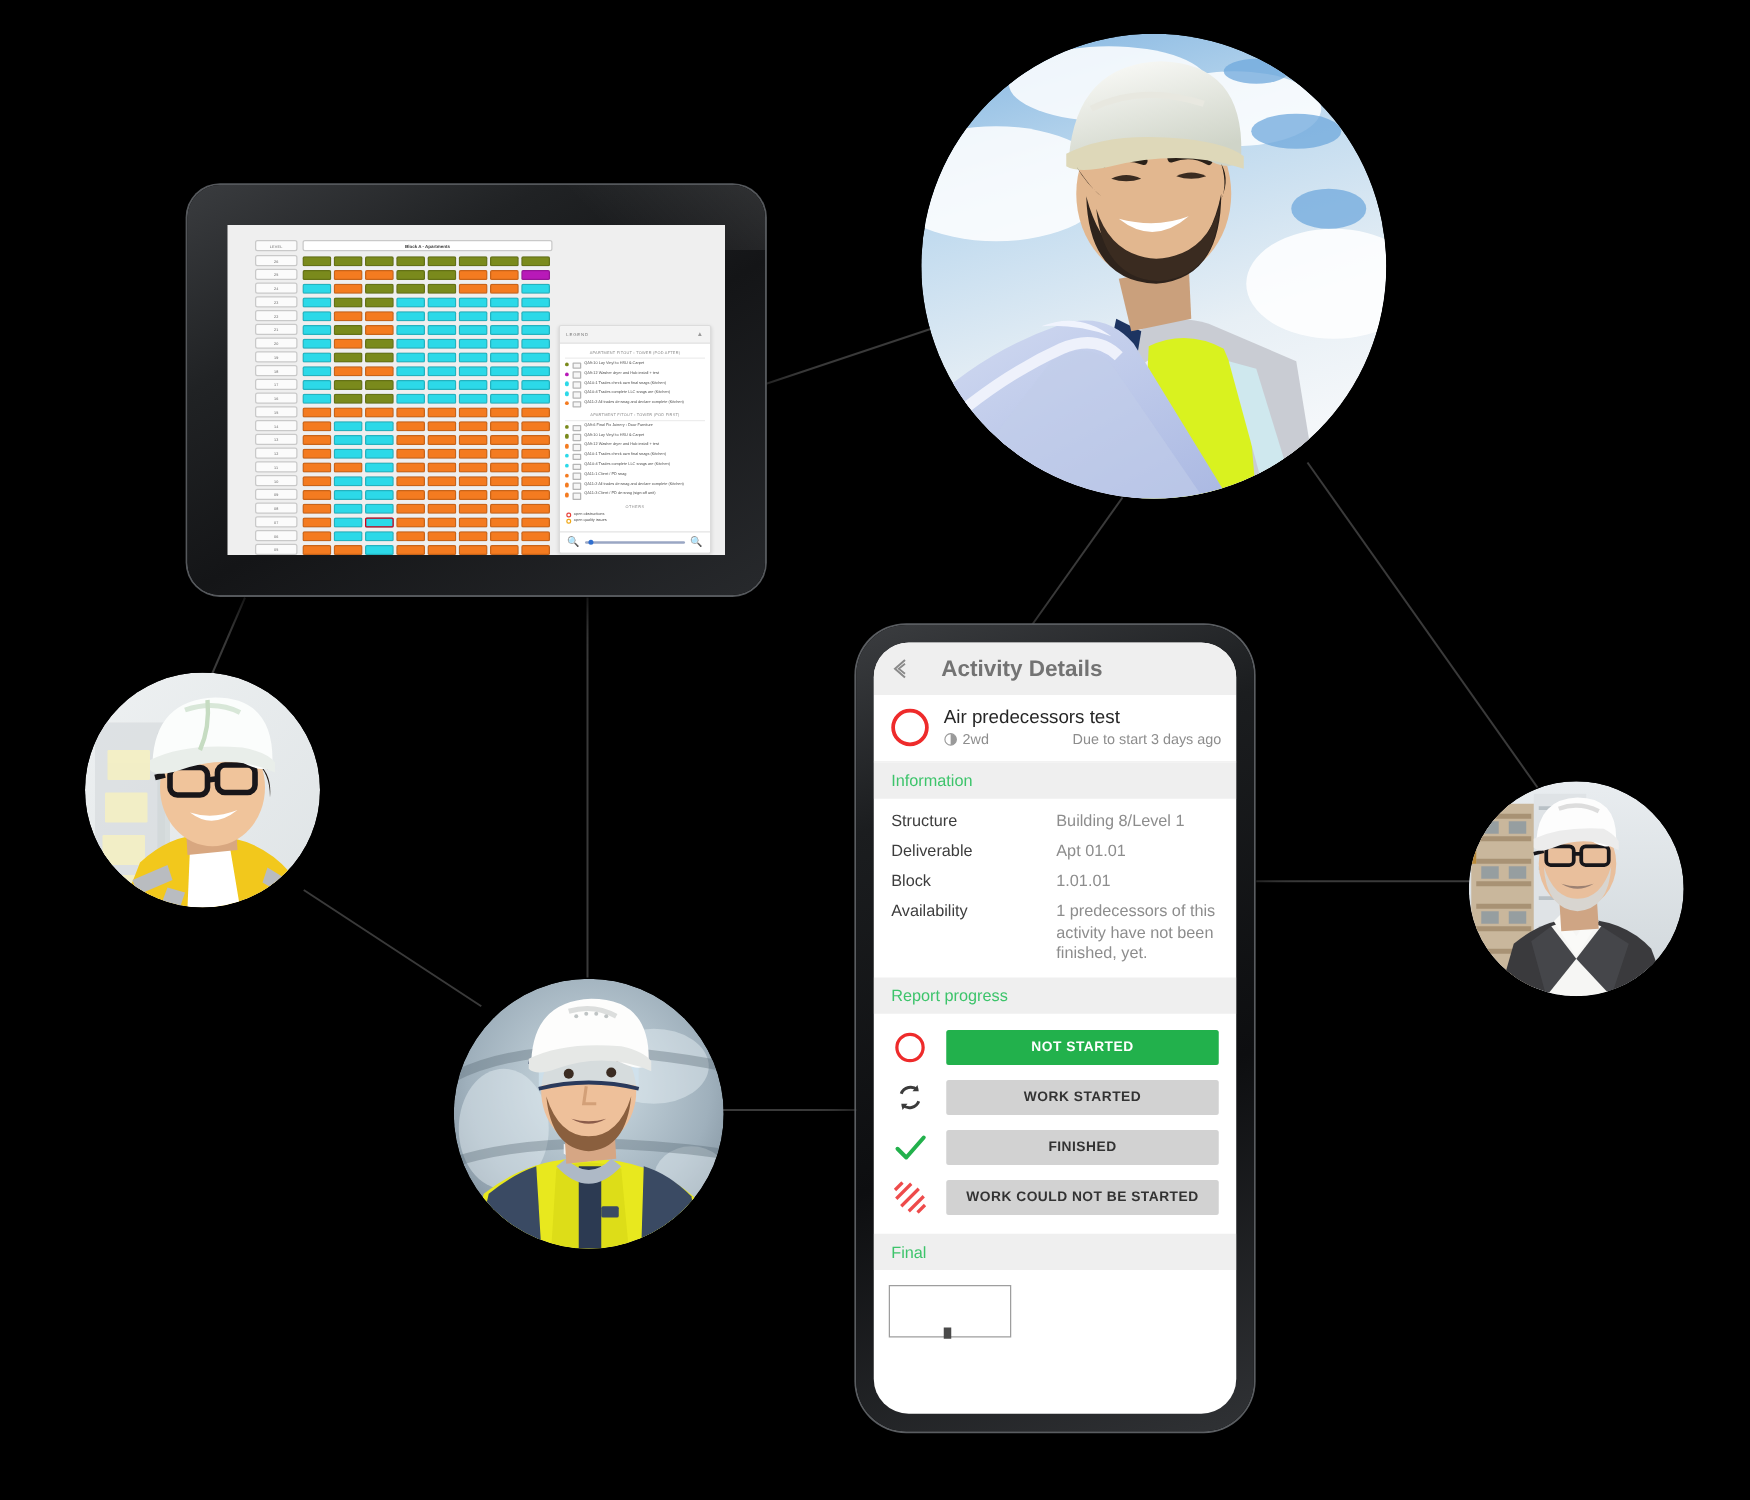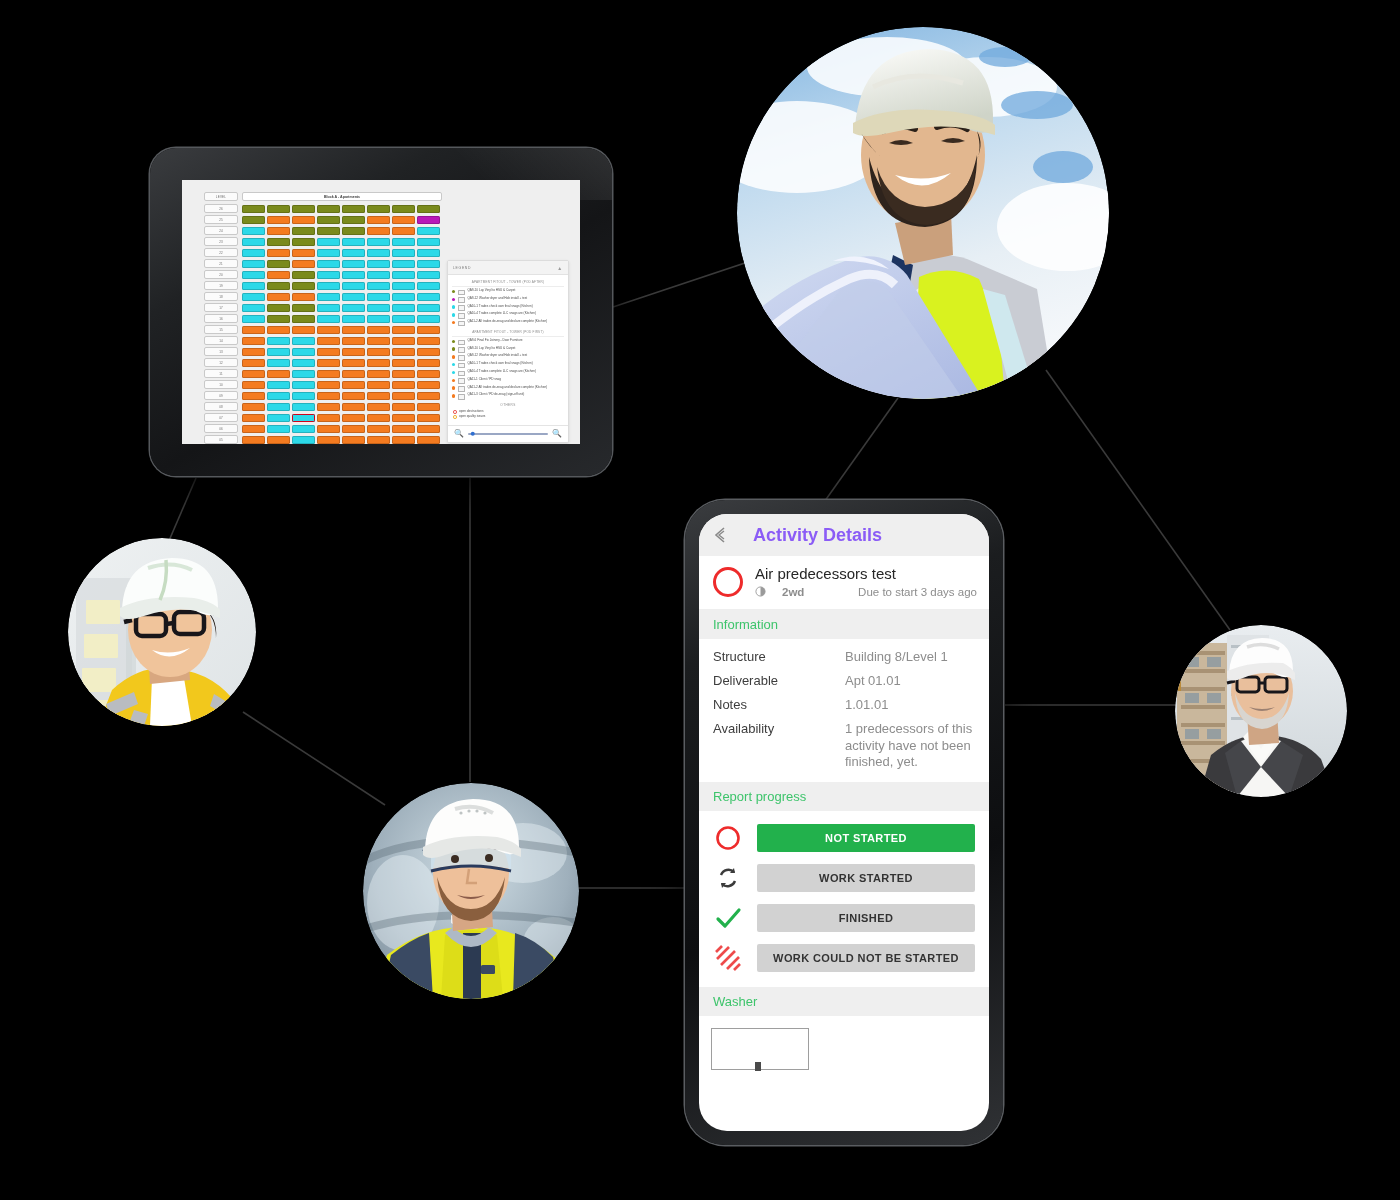--- a/index.html
+++ b/index.html
@@ -223,39 +223,39 @@
   }
   .appbar {
     height: 42px;
     background: #efefef;
     display: flex;
     align-items: center;
     gap: 14px;
     padding: 0 14px;
     box-sizing: border-box;
   }
-  .appbar-title { font-size: 18px; font-weight: bold; color: #8b5cf6; }
+  .appbar-title { font-size: 18px; font-weight: bold; color: #737373; }
   .act-header {
     display: flex;
     align-items: center;
     gap: 12px;
     padding: 10px 12px 11px 14px;
     background: #fff;
     border-bottom: 1px solid #eee;
   }
   .status-ring {
     width: 30px; height: 30px; border-radius: 50%;
     border: 3px solid #ee2b2b; box-sizing: border-box; flex: 0 0 auto;
   }
   .act-title { font-size: 15px; color: #262626; line-height: 1.1; }
   .act-sub {
     display: flex; justify-content: space-between; align-items: center;
     margin-top: 3px; color: #8d8d8d; font-size: 11.5px;
   }
-  .act-dur { display: flex; align-items: center; gap: 16px; font-weight: bold; }
+  .act-dur { display: flex; align-items: center; gap: 4px; }
   .sec-head {
     background: #efefef;
     color: #3dc46b;
     font-size: 13px;
     padding: 7px 14px;
   }
   .info-table { padding: 6px 0 8px; }
   .info-row {
     display: flex;
     padding: 4px 14px;
@@ -750,21 +750,21 @@
       <div class="info-table" id="info-table">
           <div class="info-row">
             <span class="info-label">Structure</span>
             <span class="info-value">Building 8/Level 1</span>
           </div>
           <div class="info-row">
             <span class="info-label">Deliverable</span>
             <span class="info-value">Apt 01.01</span>
           </div>
           <div class="info-row">
-            <span class="info-label">Notes</span>
+            <span class="info-label">Block</span>
             <span class="info-value">1.01.01</span>
           </div>
           <div class="info-row">
             <span class="info-label">Availability</span>
             <span class="info-value">1 predecessors of this activity have not been finished, yet.</span>
           </div>
         </div>
 
       <div class="sec-head">Report progress</div>
       <div class="report-list" id="report-list">
@@ -804,21 +804,21 @@
                   <path d="M12 24 L24 12"></path>
                   <path d="M1 7 L7 1"></path>
                   <path d="M19 25 L25 19"></path>
                 </g>
               </svg>
             </span>
             <button class="rep-btn">WORK COULD NOT BE STARTED</button>
           </div>
         </div>
 
-      <div class="sec-head">Washer</div>
+      <div class="sec-head">Final</div>
       <div class="notes-input">
         <div class="notes-caret"></div>
       </div>
 
     </div>
   </div>
 
   <div class="photo" style="left:737px; top:27px; width:372px; height:372px;">
     <svg class="ph-img" viewBox="0 0 372 372" width="372" height="372">
       <defs>

